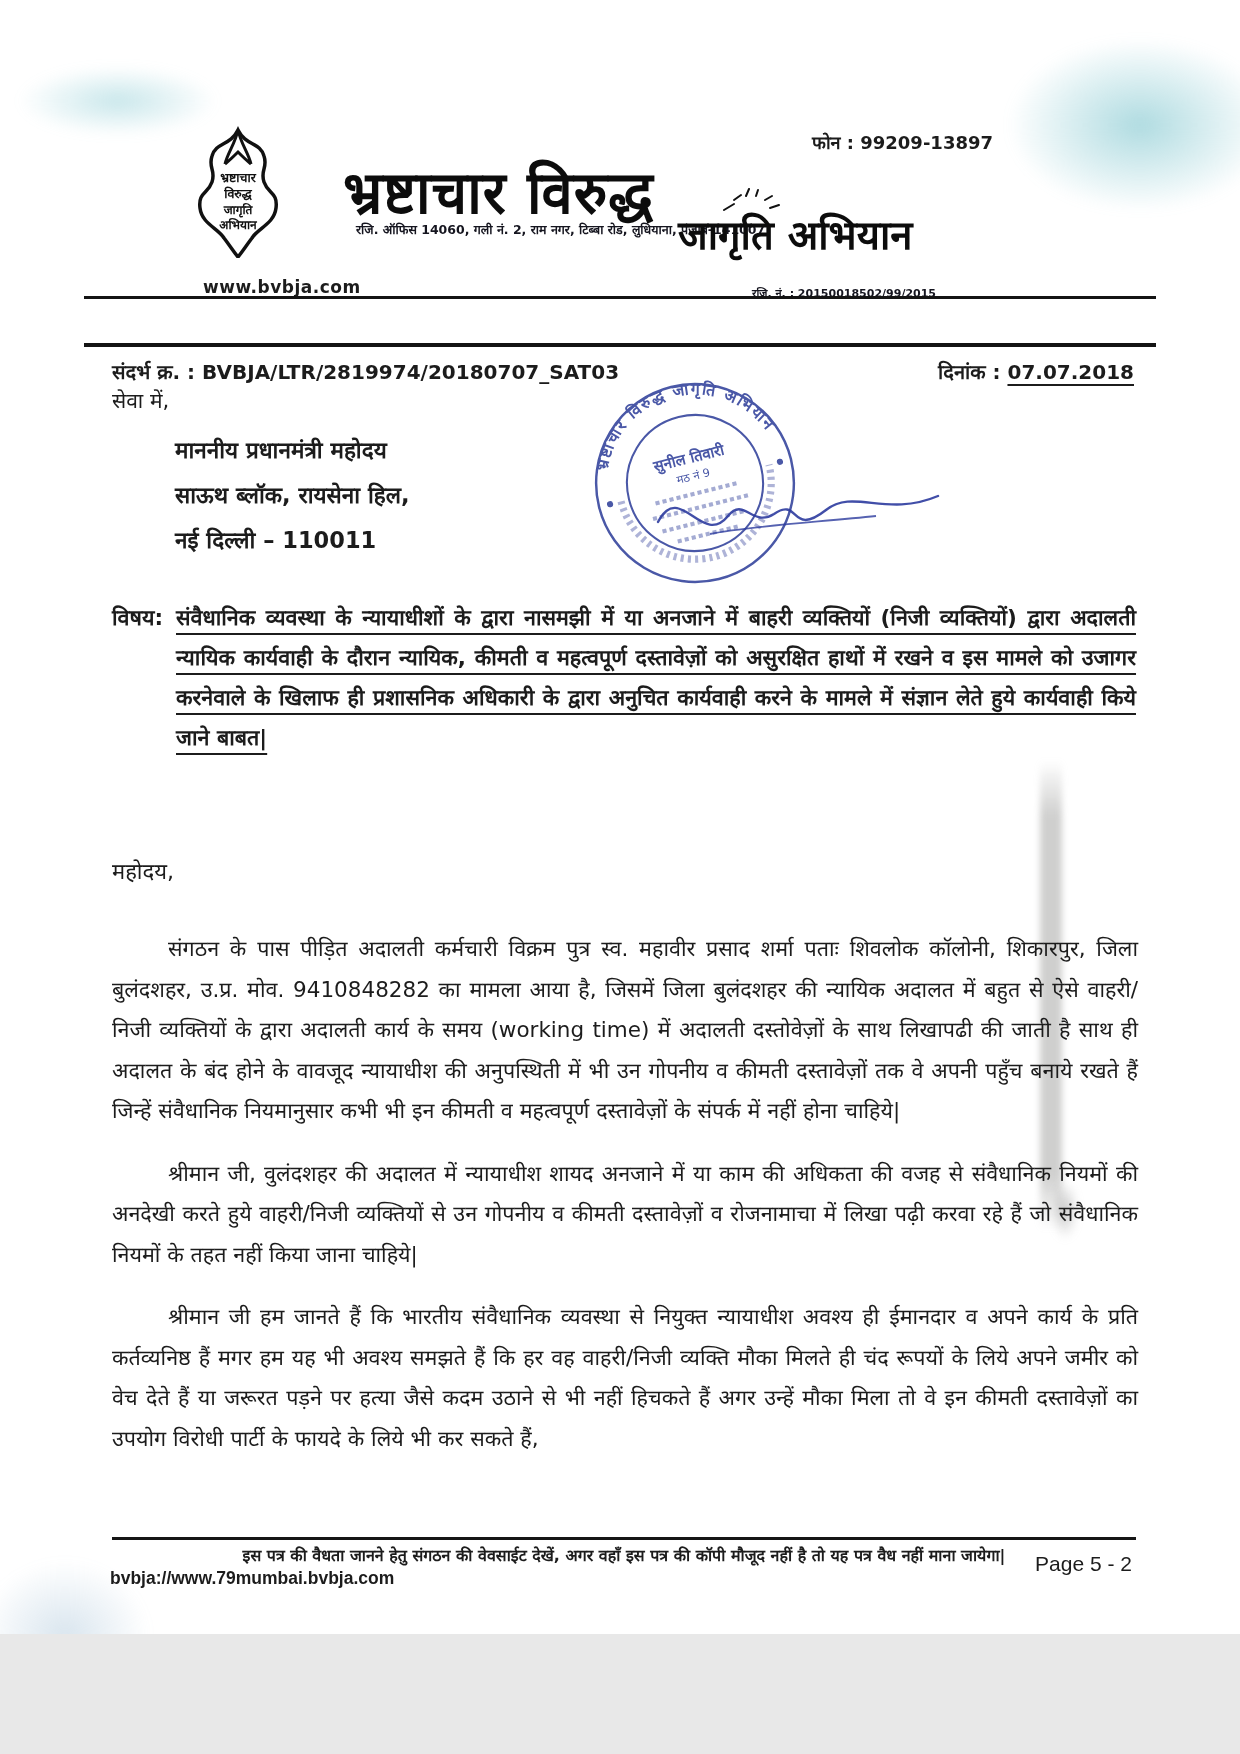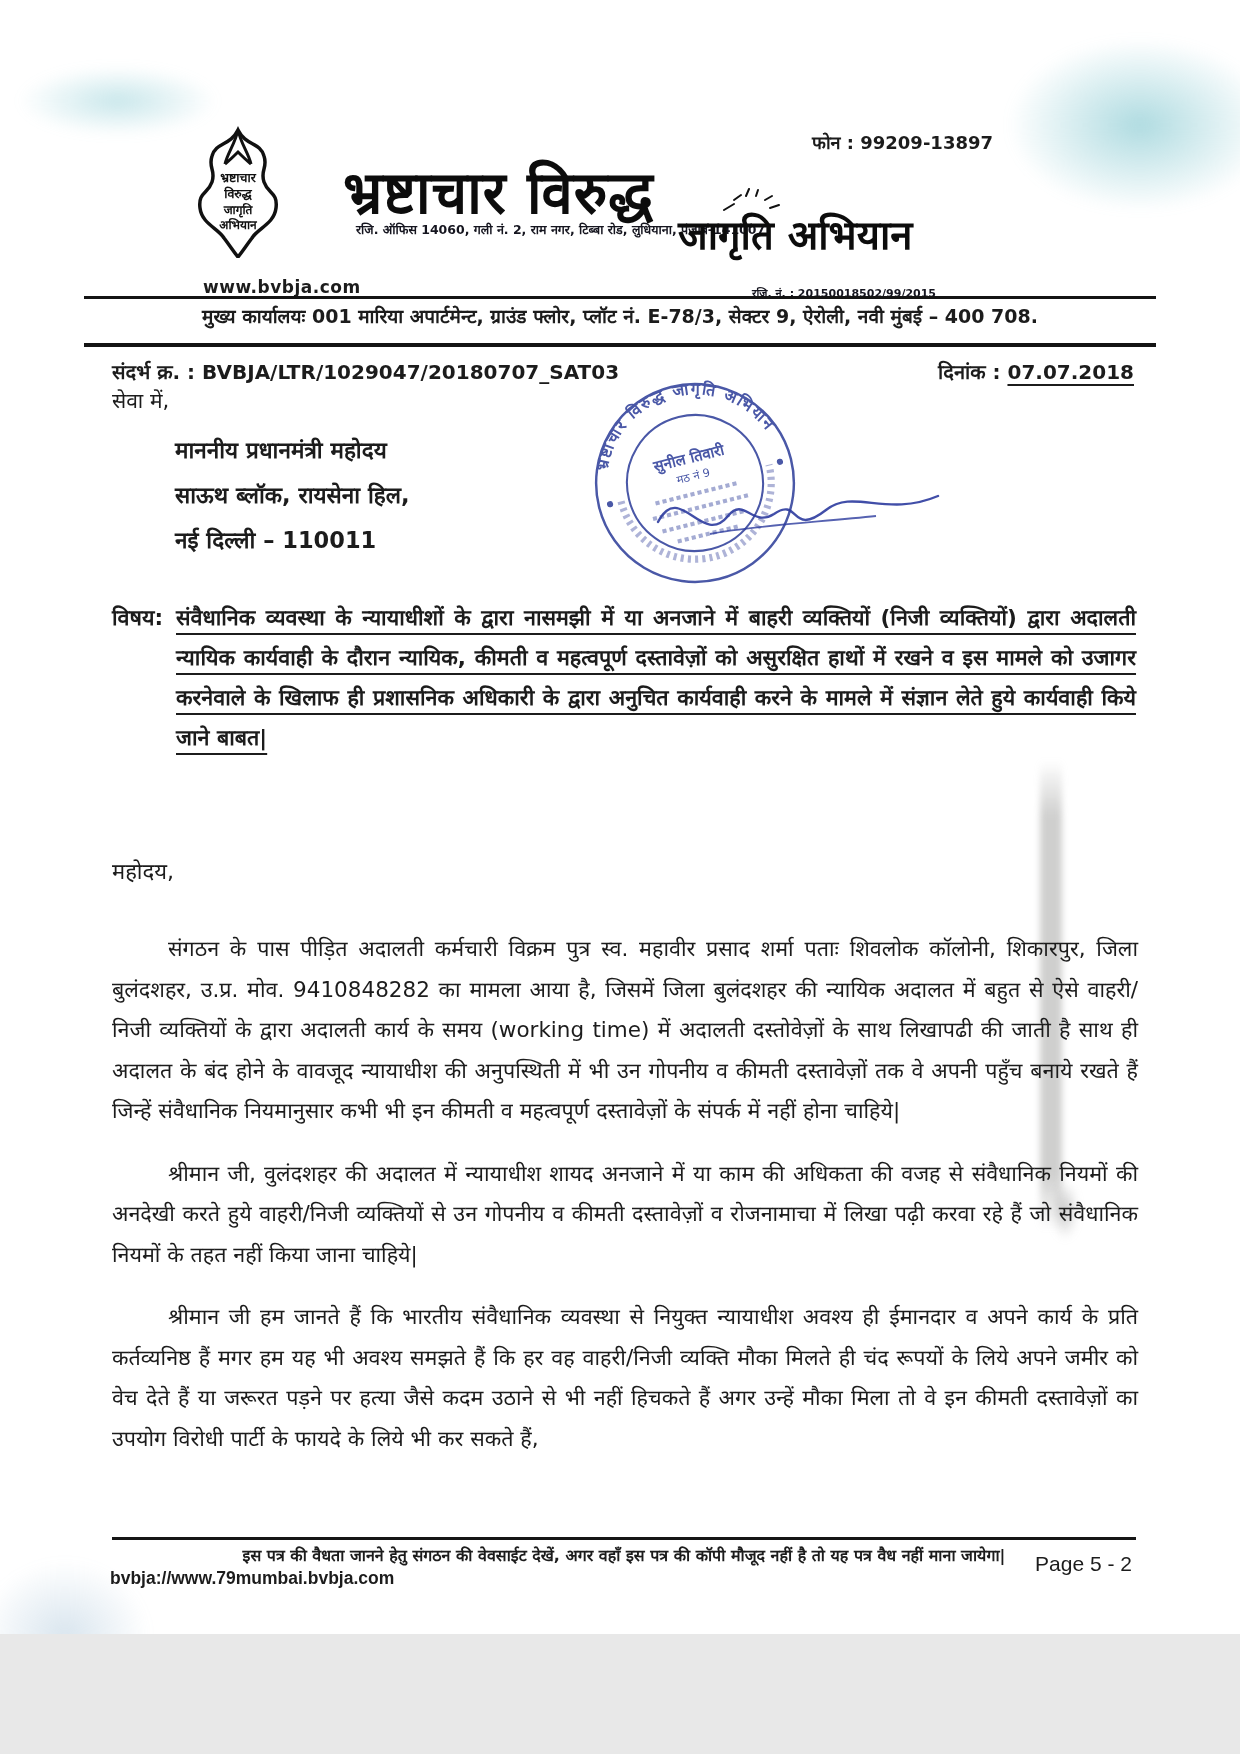--- a/index.html
+++ b/index.html
@@ -115,25 +115,24 @@
           <line x1="38" y1="8" x2="40" y2="2"></line>
         <line x1="47" y1="12" x2="54" y2="8"></line>
           <line x1="52" y1="20" x2="61" y2="17"></line>
       </g>
     </svg>
   </div>
   <div class="title-sub">जागृति अभियान</div>
   <div class="reg-no">रजि. नं. : 20150018502/99/2015</div>
 
   <div class="rule rule1"></div>
-  <div class="head-office">मुख्य कार्यालयः 001 मारिया अपार्टमेन्ट, ग्राउंड फ्लोर, प्लॉट नं. E-78/3, सेक्टर 9, ऐरोली, नवी मुंबई – 400 708.</div>
   <div class="rule rule2"></div>
 
   <div class="ref-row">
-    <span>संदर्भ क्र. : BVBJA/LTR/1029047/20180707_SAT03</span>
+    <span>संदर्भ क्र. : BVBJA/LTR/2819974/20180707_SAT03</span>
     <span><span>दिनांक : </span><span class="date-val">07.07.2018</span></span>
   </div>
 
   <div class="seva">सेवा में,</div>
   <div class="recipient" id="recipient-lines">
       <div>माननीय प्रधानमंत्री महोदय</div>
       <div>साऊथ ब्लॉक, रायसेना हिल,</div>
       <div>नई दिल्ली – 110011</div>
     </div>
 

